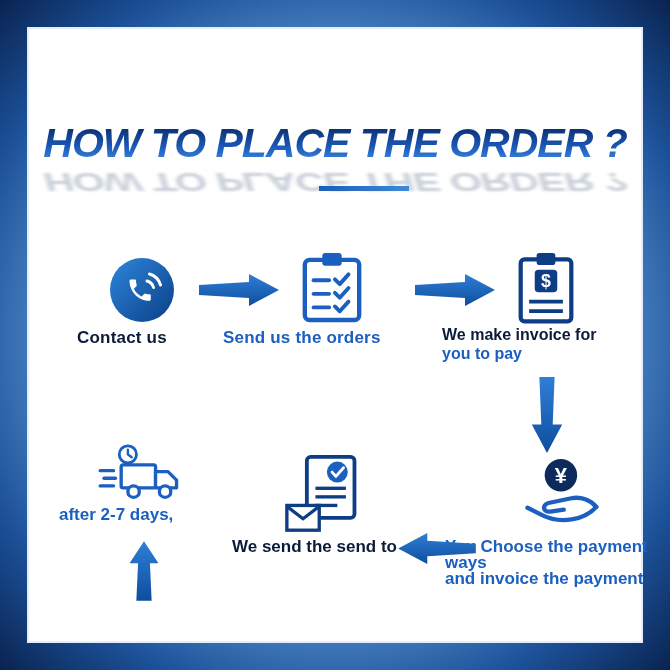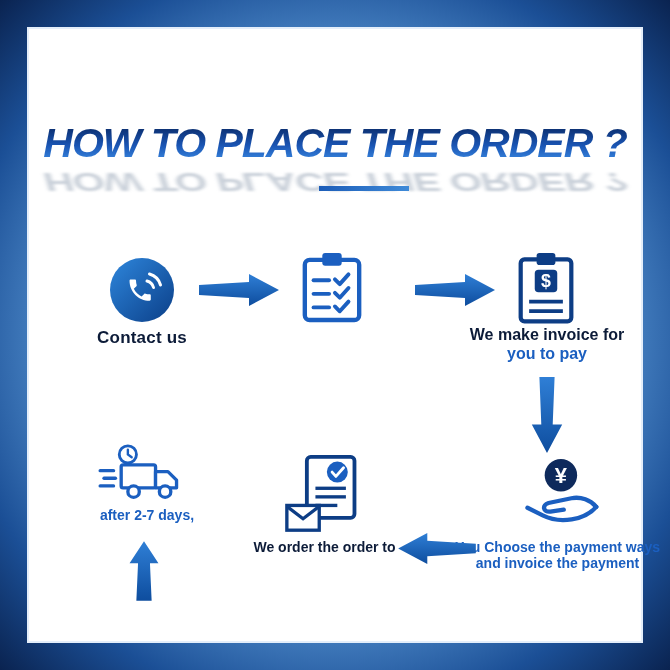--- a/index.html
+++ b/index.html
@@ -59,26 +59,25 @@
     top: 159px; left: 292px;
     width: 90px; height: 5px;
     background: linear-gradient(90deg, #1c5db8, #3f8ad8);
     z-index: 2;
   }
 
   .abs { position: absolute; }
 
   .label {
     position: absolute;
-    text-align: center;
     font-weight: bold;
   }
   .label-lg { font-size: 17px; line-height: 20px; letter-spacing: 0.2px; }
   .label-md { font-size: 16px; line-height: 19px; }
-  .label-sm { font-size: 14px; line-height: 16px; }
+  .label-sm { font-size: 17px; line-height: 16px; }
   .txt-dark { color: #0c1b38; }
   .txt-blue { color: #1b5fc0; }
 </style>
 </head>
 <body>
 
 <div class="canvas">
   <div class="inner">
 
     <svg width="0" height="0" style="position:absolute" aria-hidden="true">
@@ -119,20 +118,21 @@
       <rect x="24" y="3" width="20" height="13" rx="3" fill="#1b5fc0"></rect>
       <g stroke="#1b5fc0" stroke-width="4" fill="none" stroke-linecap="round" stroke-linejoin="round">
         <line x1="15" y1="31" x2="31" y2="31"></line>
           <path d="M37 30 l5 5 l9 -10"></path>
         <line x1="15" y1="45" x2="31" y2="45"></line>
           <path d="M37 44 l5 5 l9 -10"></path>
         <line x1="15" y1="59" x2="31" y2="59"></line>
           <path d="M37 58 l5 5 l9 -10"></path>
       </g>
     </svg>
+    <div class="label label-lg txt-blue" style="left:196px; top:301px; width:220px;">Send us the orders</div>
 
     <svg class="abs" style="left:388px; top:246px;" width="80" height="34" viewBox="0 0 80 34">
       <polygon points="0,12 50,9 50,1 80,17 50,33 50,25 0,22" fill="url(#gradBlue)"></polygon>
     </svg>
 
     <svg class="abs" style="left:489px; top:224px;" width="60" height="75" viewBox="0 0 64 80">
       <rect x="5" y="9" width="54" height="66" rx="4" fill="#ffffff" stroke="#0d3d85" stroke-width="4.5"></rect>
       <rect x="22" y="2" width="20" height="13" rx="3" fill="#0d3d85"></rect>
       <rect x="20" y="20" width="24" height="24" rx="4" fill="#0d3d85"></rect>
       <text x="32" y="38" text-anchor="middle" font-size="19" font-weight="bold" fill="#ffffff" font-family="Liberation Sans, sans-serif">$</text>
@@ -167,21 +167,21 @@
       <rect x="24" y="3" width="50" height="64" rx="4" fill="#ffffff" stroke="#0d3d85" stroke-width="4"></rect>
       <line x1="33" y1="36" x2="65" y2="36" stroke="#0d3d85" stroke-width="3.5"></line>
       <line x1="33" y1="45" x2="65" y2="45" stroke="#0d3d85" stroke-width="3.5"></line>
       <line x1="33" y1="54" x2="56" y2="54" stroke="#0d3d85" stroke-width="3.5"></line>
       <circle cx="56" cy="19" r="11" fill="#1b5fc0"></circle>
       <path d="M50.5 19 l4 4.5 l8 -9" stroke="#ffffff" stroke-width="3" fill="none" stroke-linecap="round" stroke-linejoin="round"></path>
       <rect x="3" y="54" width="34" height="26" fill="#ffffff" stroke="#0d3d85" stroke-width="3.5"></rect>
       <path d="M3 55 L20 68 L37 55" fill="none" stroke="#0d3d85" stroke-width="3.5"></path>
     </svg>
     <div class="label label-sm txt-dark" style="left:205px; top:512px; width:185px;">
-      <div>We order the order to</div>
+      <div>We send the send to</div>
     </div>
 
     <svg class="abs" style="left:71px; top:415px;" width="96" height="63" viewBox="0 0 100 66">
       <g stroke="#1b5fc0" stroke-width="3.5" fill="none" stroke-linecap="round" stroke-linejoin="round">
         <line x1="2" y1="30" x2="16" y2="30"></line>
         <line x1="6" y1="38" x2="18" y2="38"></line>
         <line x1="2" y1="46" x2="16" y2="46"></line>
       </g>
       <circle cx="31" cy="13" r="9" fill="#ffffff" stroke="#1b5fc0" stroke-width="3"></circle>
       <path d="M31 8 v5 l4 3" stroke="#1b5fc0" stroke-width="2.5" fill="none" stroke-linecap="round"></path>

